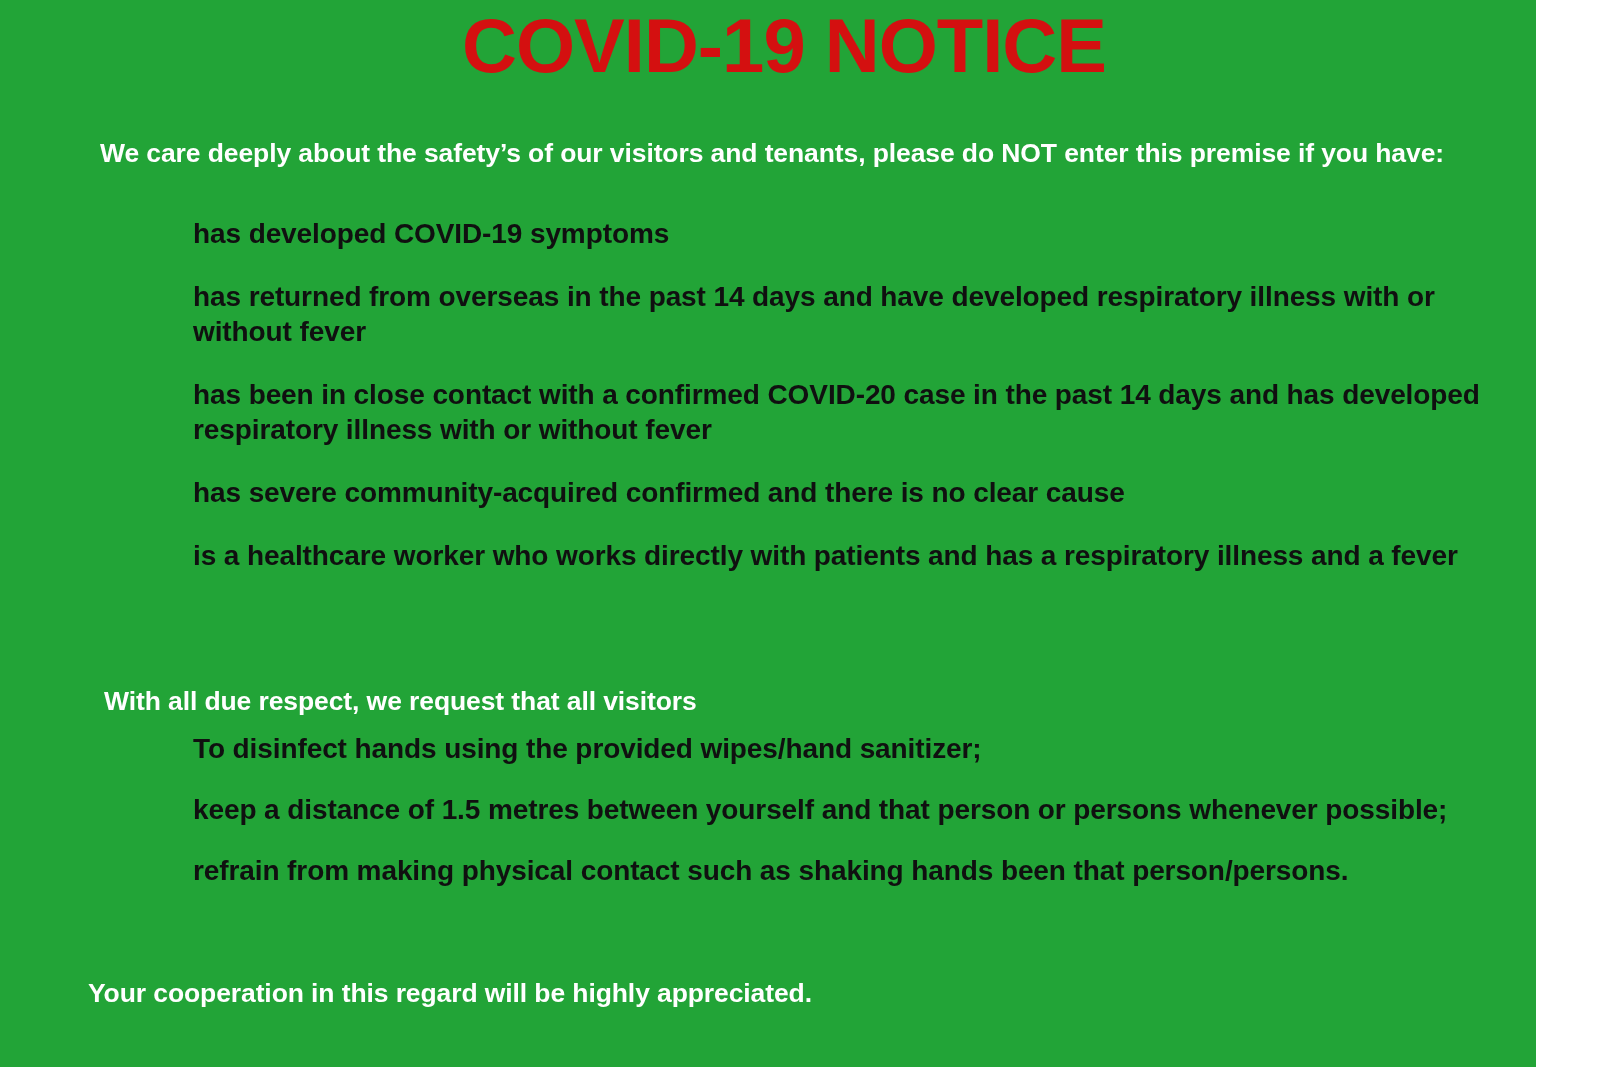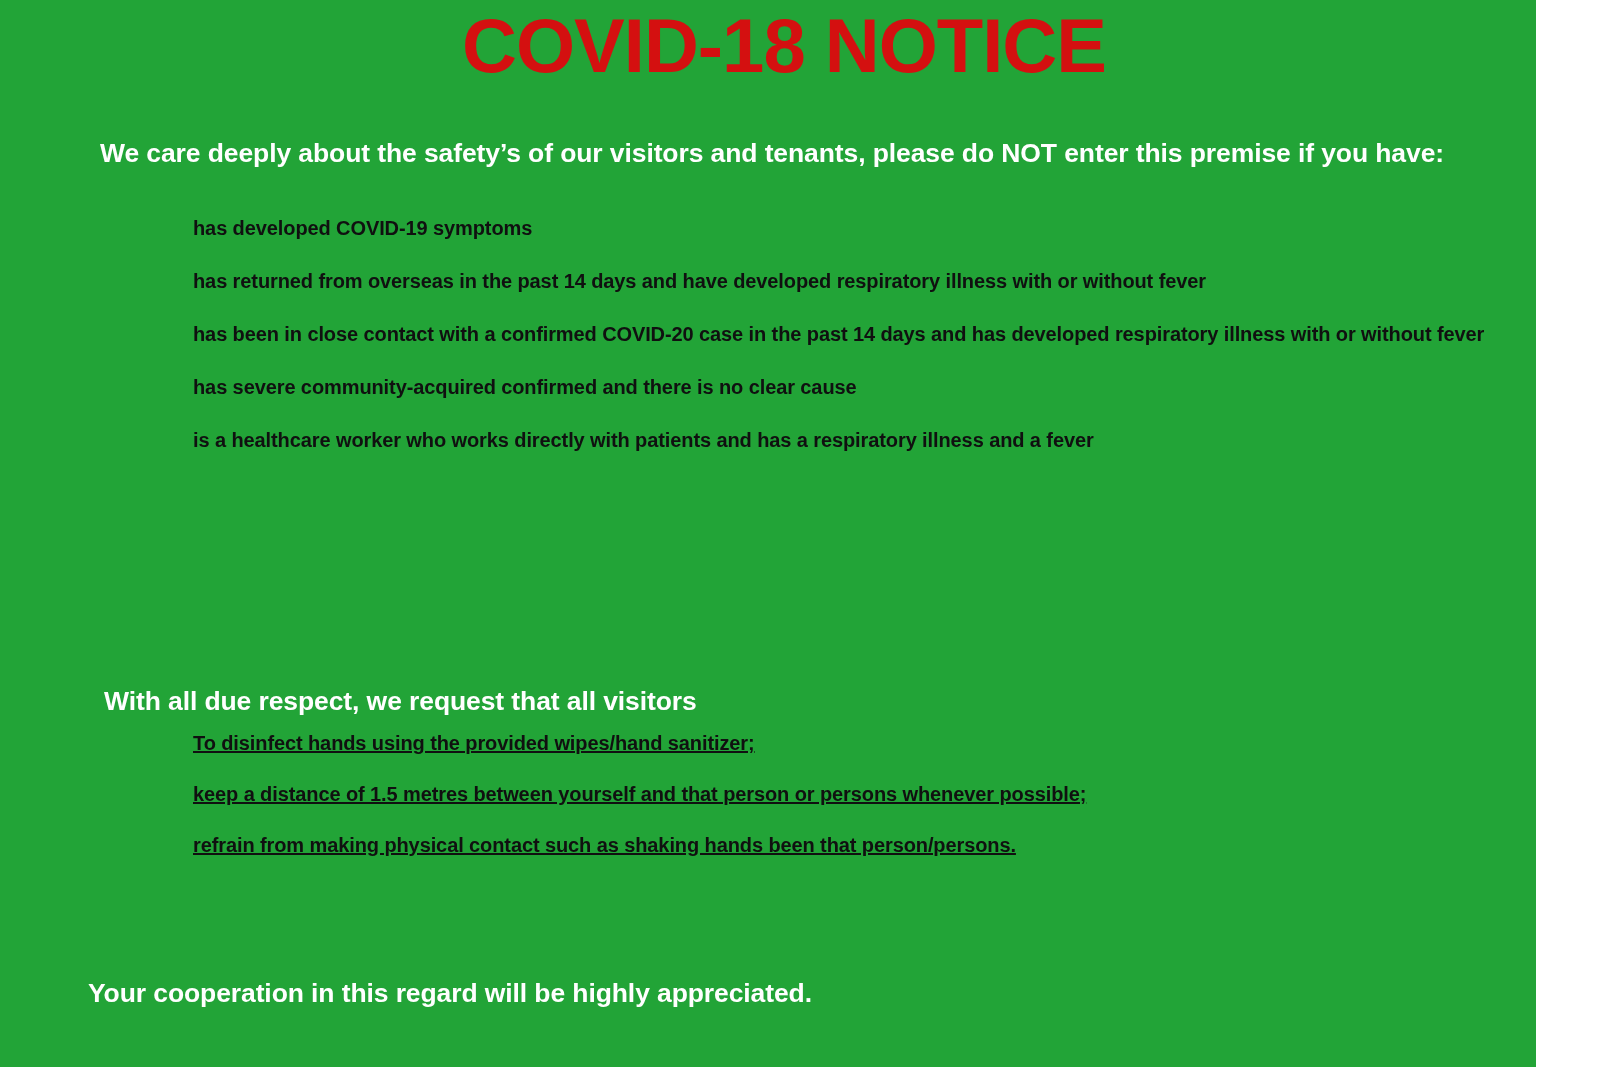--- a/index.html
+++ b/index.html
@@ -50,25 +50,25 @@
     position: absolute;
     left: 193px;
     width: 1300px;
   }
   .list-block.symptoms { top: 216px; }
   .list-block.requests { top: 731px; }
   .list-item {
     margin: 0 0 28px 0;
     color: #101010;
     font-weight: bold;
-    font-size: 20px;
+    font-size: 28px;
     line-height: 1.25;
     letter-spacing: -0.1px;
   }
-  .list-item.tight { margin-bottom: 26px; text-decoration: underline; }
+  .list-item.tight { margin-bottom: 26px; }
   .section-heading {
     margin: 16px;
     position: absolute;
     left: 88px;
     width: 1392px;
     color: #ffffff;
     font-weight: bold;
     font-size: 26.5px;
     line-height: 1.3;
     letter-spacing: -0.1px;
@@ -93,21 +93,21 @@
     width: 32px;
     height: 1067px;
     background: #ffffff;
   }
 </style>
 </head>
 <body>
 
 <div class="notice-board">
 
-  <h1 class="notice-title">COVID-18 NOTICE</h1>
+  <h1 class="notice-title">COVID-19 NOTICE</h1>
 
   <p class="intro-para">We care deeply about the safety’s of our visitors and tenants, please do NOT enter this premise if you have:</p>
 
   <div class="list-block symptoms">
     <p class="list-item">has developed COVID-19 symptoms</p>
     <p class="list-item">has returned from overseas in the past 14 days and have developed respiratory illness with or without fever</p>
     <p class="list-item">has been in close contact with a confirmed COVID-20 case in the past 14 days and has developed respiratory illness with or without fever</p>
     <p class="list-item">has severe community-acquired confirmed and there is no clear cause</p>
     <p class="list-item">is a healthcare worker who works directly with patients and has a respiratory illness and a fever</p>
   </div>

